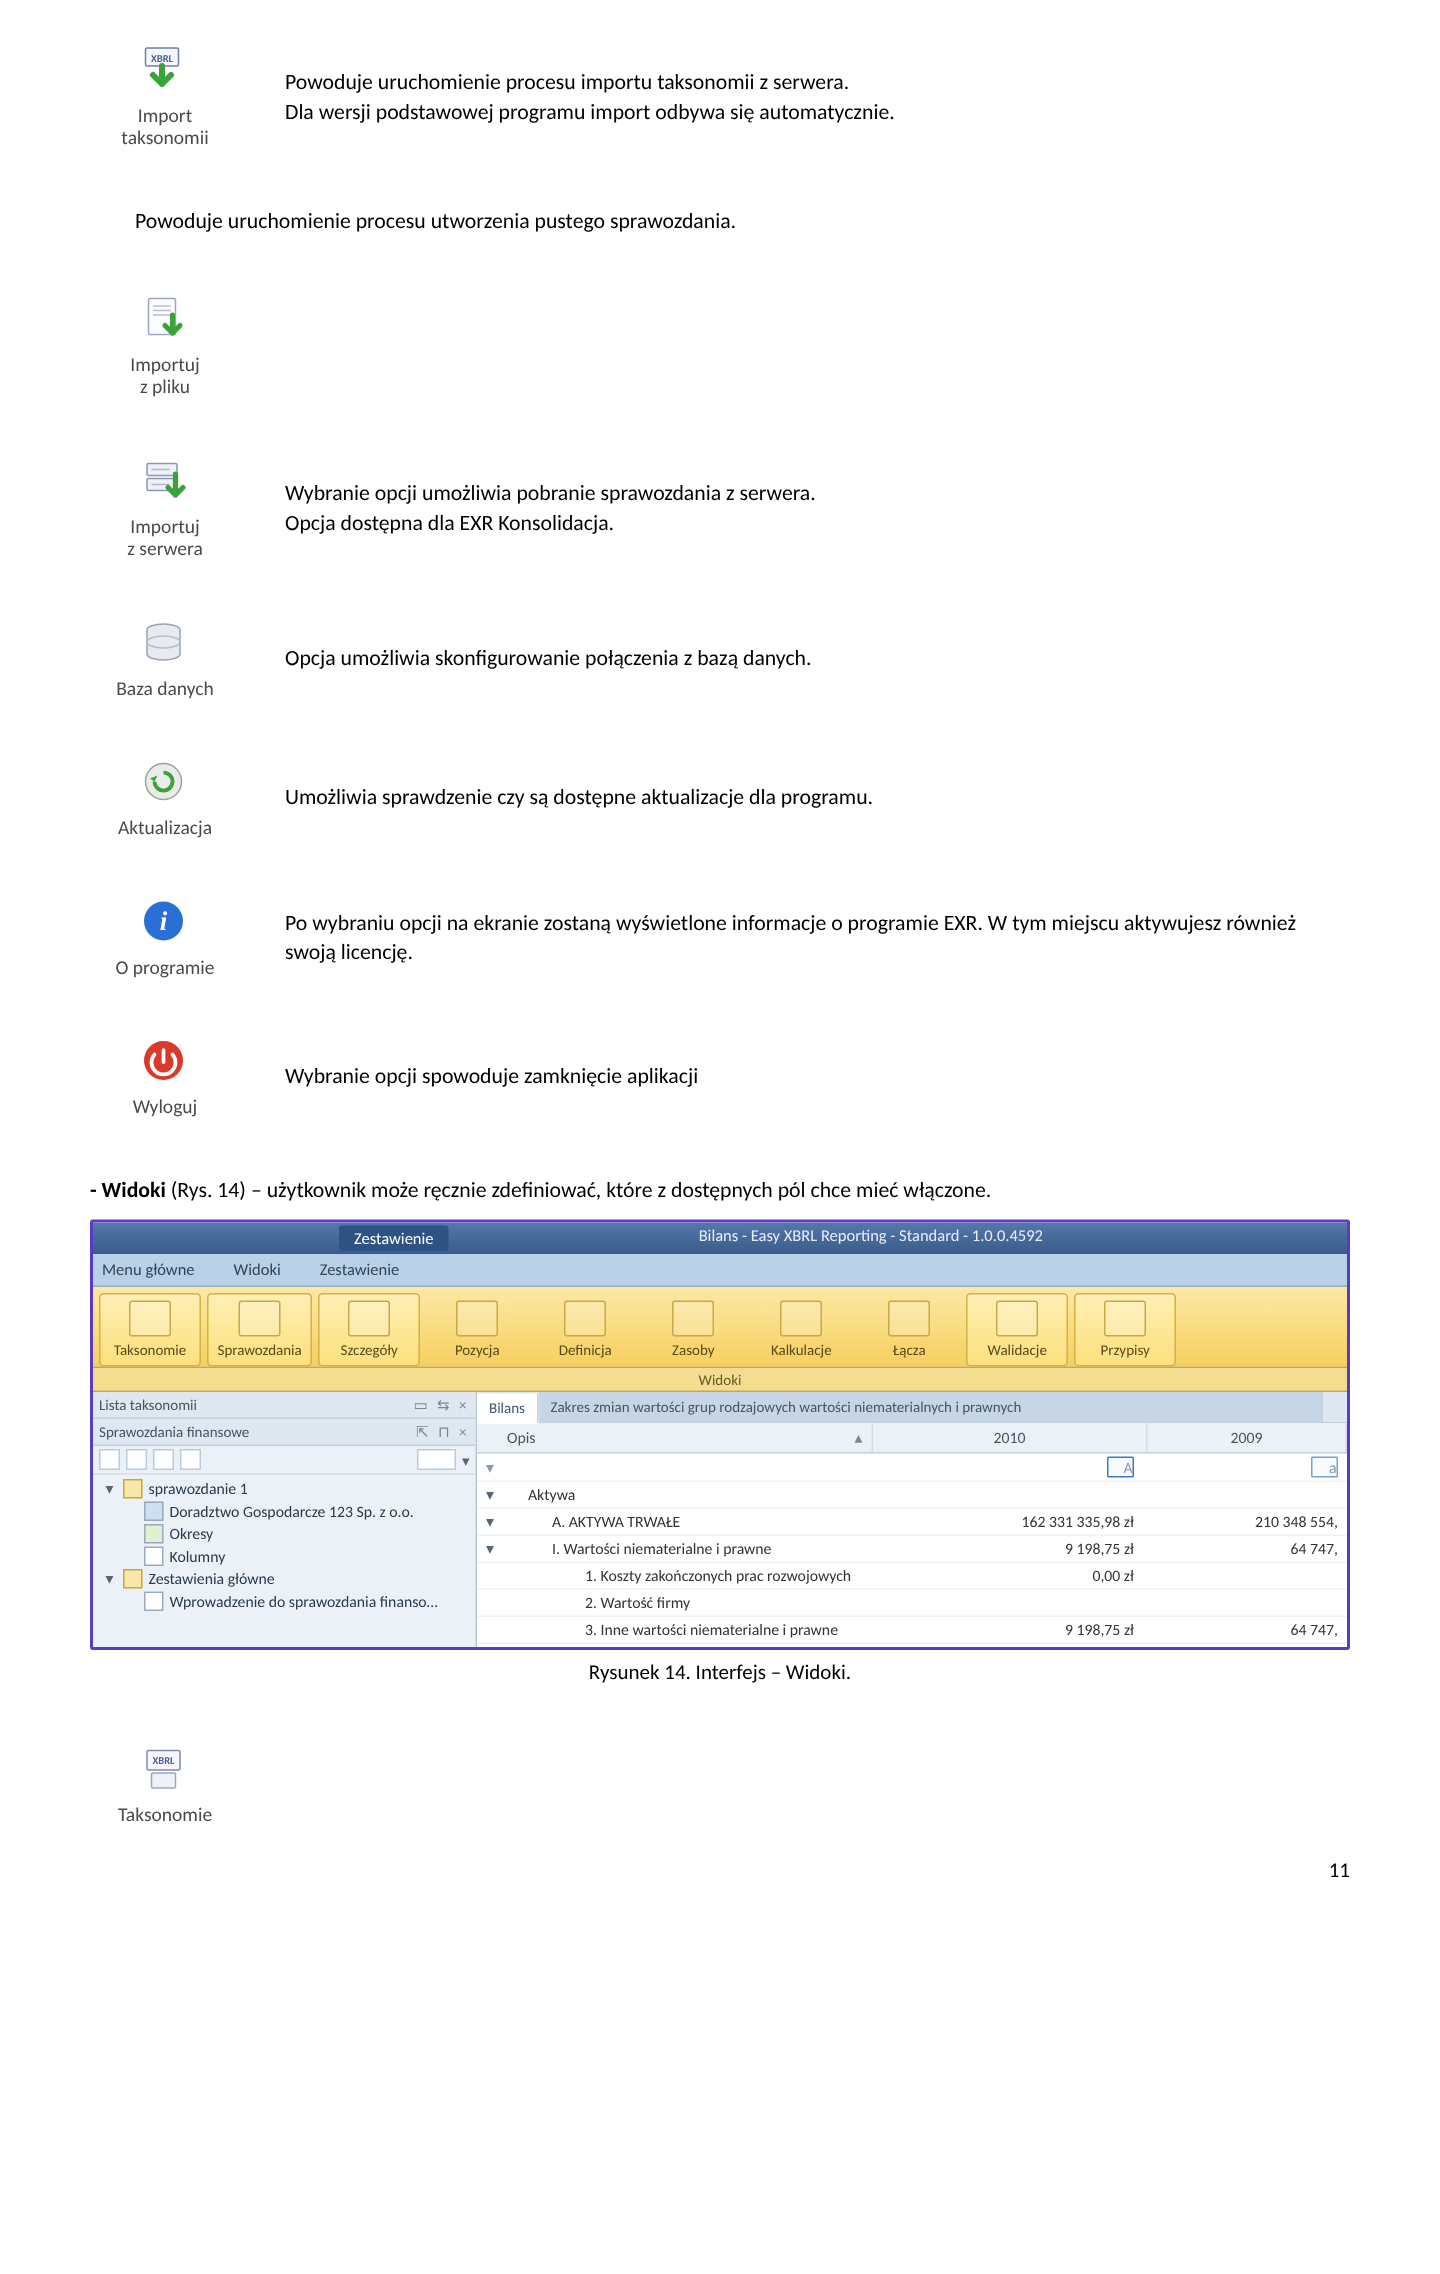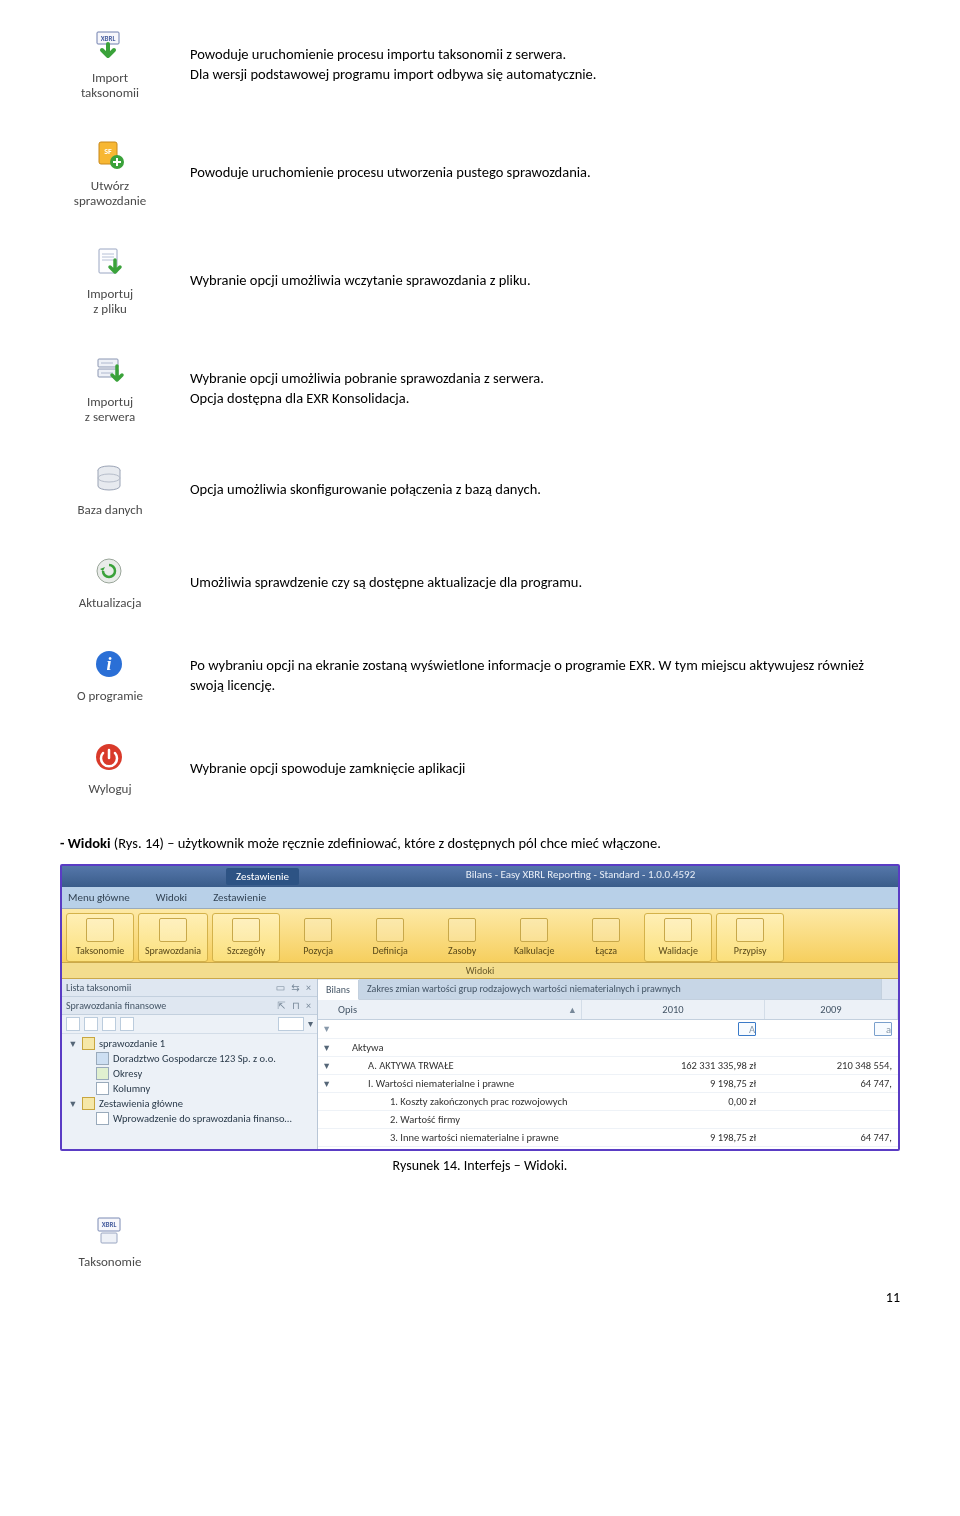--- a/index.html
+++ b/index.html
@@ -76,50 +76,37 @@
         </svg>
     </div>
     <div class="icon-label" style="white-space:pre-line;">Import
 taksonomii</div>
   </div>
   <div class="desc-col" style="white-space:pre-line;">Powoduje uruchomienie procesu importu taksonomii z serwera.
 Dla wersji podstawowej programu import odbywa się automatycznie.</div>
 </div>
 
 <div class="row">
-  <div class="icon-col">
-    <div class="icon-box">
-      <svg width="34" height="34">
-          <rect x="6" y="4" width="18" height="22" rx="2" fill="#f7b733" stroke="#c8881a"></rect>
-          <text x="15" y="16" font-size="8" text-anchor="middle" fill="#fff" font-weight="bold">SF</text>
-          <circle cx="24" cy="24" r="7" fill="#3aa23a"></circle>
-          <path d="M24 20 L24 28 M20 24 L28 24" stroke="#fff" stroke-width="2"></path>
-        </svg>
-    </div>
-    <div class="icon-label" style="white-space:pre-line;">Utwórz
-sprawozdanie</div>
-  </div>
   <div class="desc-col">Powoduje uruchomienie procesu utworzenia pustego sprawozdania.</div>
 </div>
 
 <div class="row">
   <div class="icon-col">
     <div class="icon-box">
       <svg width="34" height="34">
           <rect x="6" y="3" width="18" height="24" rx="1" fill="#fdfdff" stroke="#9aa6c2"></rect>
           <line x1="9" y1="8" x2="21" y2="8" stroke="#b6c0d6"></line>
           <line x1="9" y1="11" x2="21" y2="11" stroke="#b6c0d6"></line>
           <line x1="9" y1="14" x2="21" y2="14" stroke="#b6c0d6"></line>
           <path d="M22 14 L22 26 M22 26 L17 21 M22 26 L27 21" stroke="#3aa23a" stroke-width="3.5" fill="none" stroke-linecap="round"></path>
         </svg>
     </div>
     <div class="icon-label" style="white-space:pre-line;">Importuj
 z pliku</div>
   </div>
-  <div class="desc-col">Wybranie opcji umożliwia wczytanie sprawozdania z pliku.</div>
 </div>
 
 <div class="row">
   <div class="icon-col">
     <div class="icon-box">
       <svg width="34" height="34">
           <rect x="5" y="5" width="20" height="8" rx="1" fill="#eef1f7" stroke="#8a96b2"></rect>
           <rect x="5" y="15" width="20" height="8" rx="1" fill="#eef1f7" stroke="#8a96b2"></rect>
           <line x1="8" y1="9" x2="20" y2="9" stroke="#aeb8ce"></line>
           <line x1="8" y1="19" x2="20" y2="19" stroke="#aeb8ce"></line>

